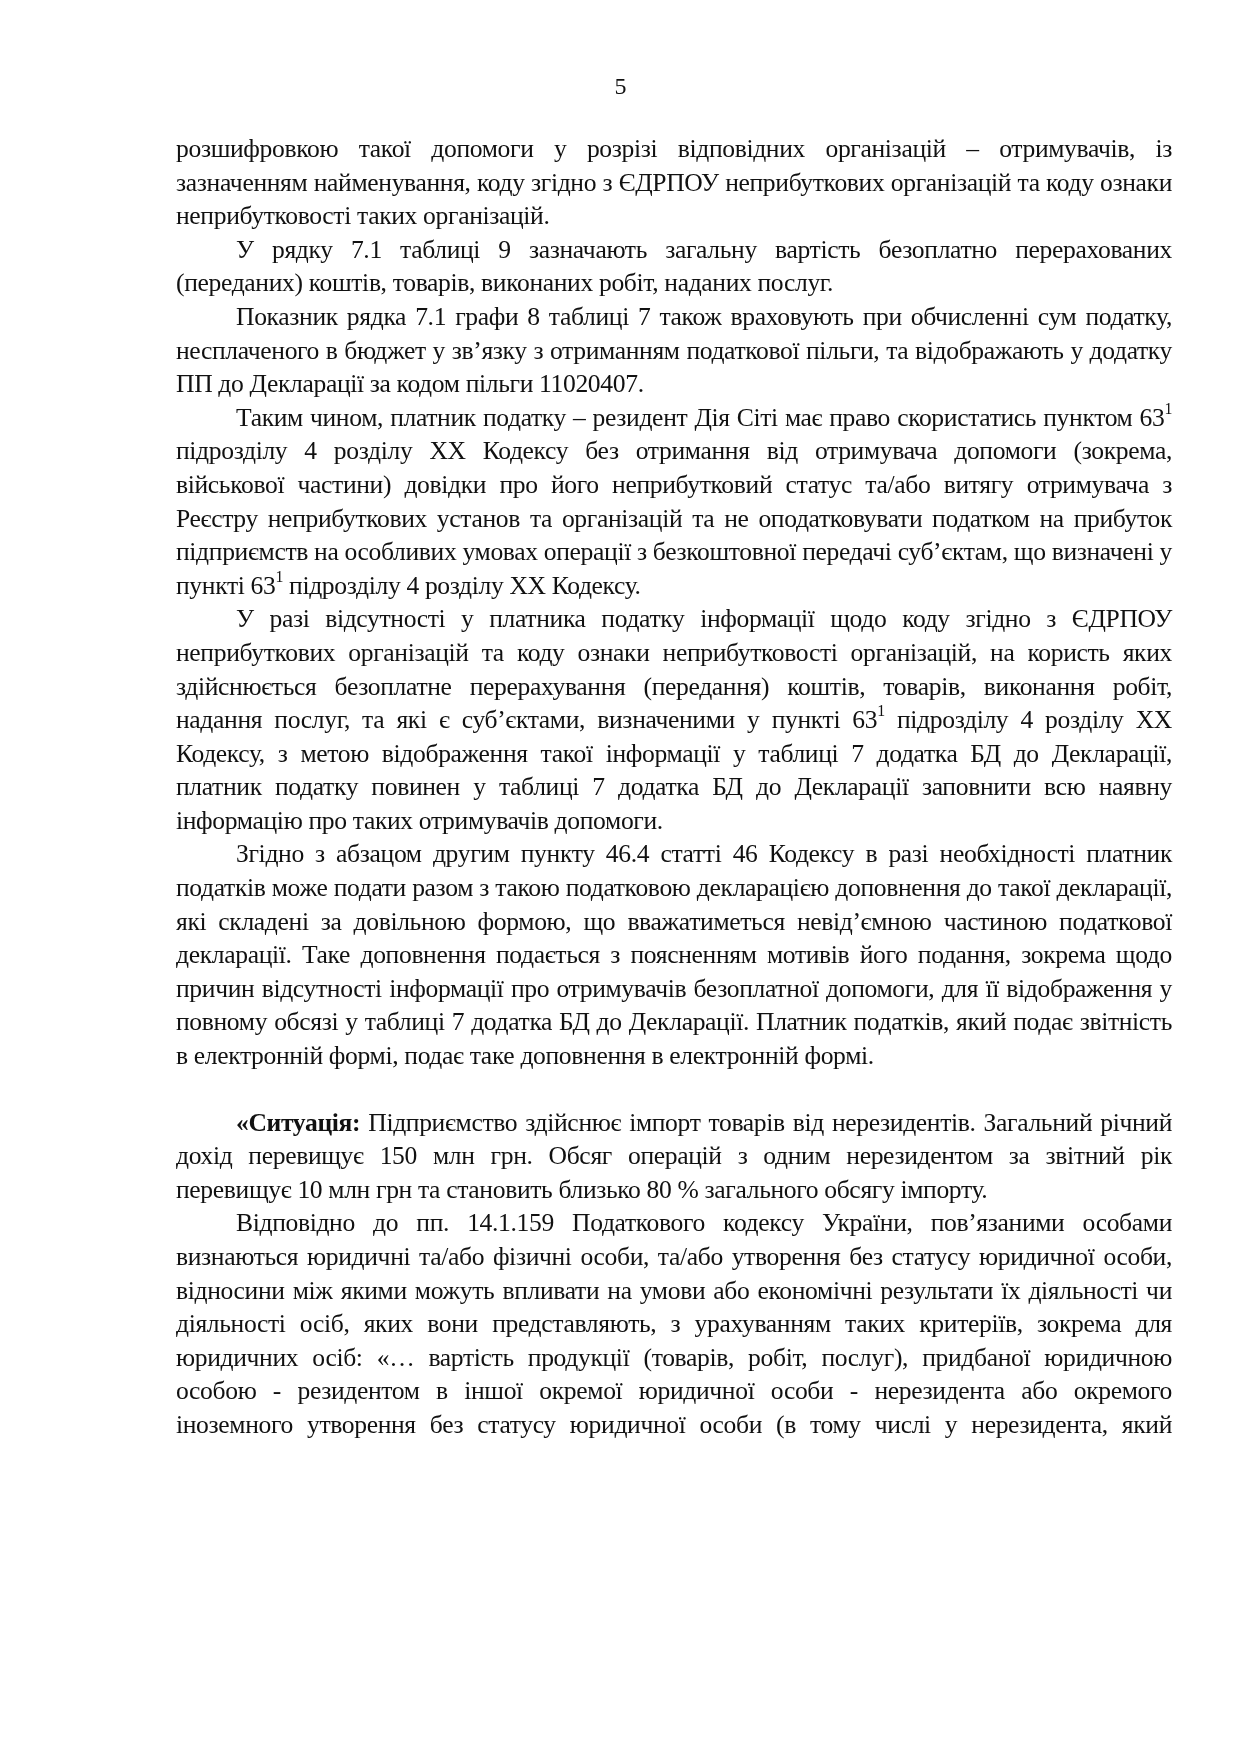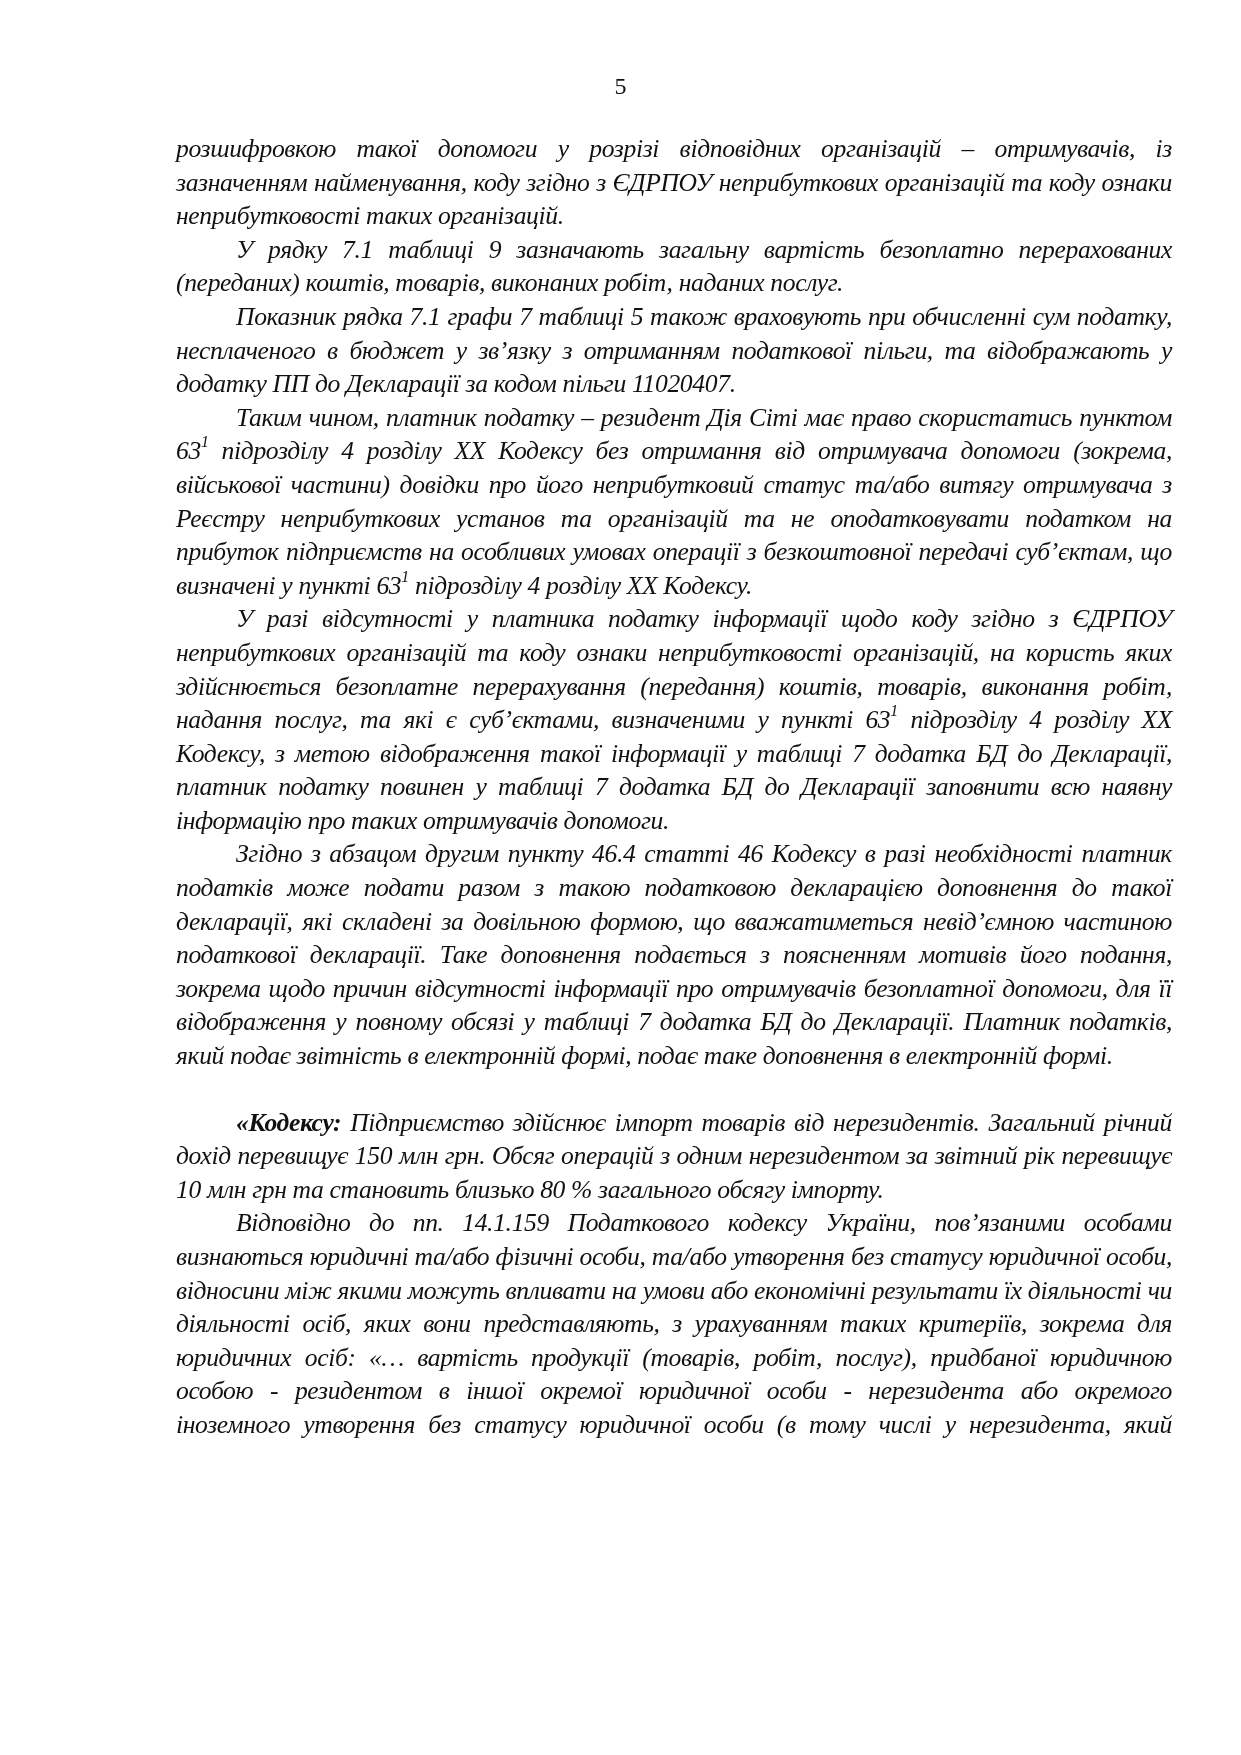--- a/index.html
+++ b/index.html
@@ -27,21 +27,20 @@
     .content {
       position: absolute;
       top: 132px;
       left: 176px;
       width: 996px;
       font-size: 25.6px;
       line-height: 33.6px;
       text-align: justify;
       letter-spacing: -0.35px;
       word-spacing: 0px;
-      font-style: italic;
     }
     .content p {
       margin: 0;
       text-indent: 60px;
     }
     .content p.no-indent {
       text-indent: 0;
     }
     .content p.gap-before {
       margin-top: 33px;
@@ -62,25 +61,25 @@
 <body>
 
 <div class="page-number">5</div>
 
 <div class="content">
 
   <p class="no-indent">розшифровкою такої допомоги у розрізі відповідних організацій – отримувачів, із зазначенням найменування, коду згідно з ЄДРПОУ неприбуткових організацій та коду ознаки неприбутковості таких організацій.</p>
 
   <p>У рядку 7.1 таблиці 9 зазначають загальну вартість безоплатно перерахованих (переданих) коштів, товарів, виконаних робіт, наданих послуг.</p>
 
-  <p>Показник рядка 7.1 графи 7 таблиці 5 також враховують при обчисленні сум податку, несплаченого в бюджет у зв’язку з отриманням податкової пільги, та відображають у додатку ПП до Декларації за кодом пільги 11020407.</p>
+  <p>Показник рядка 7.1 графи 8 таблиці 7 також враховують при обчисленні сум податку, несплаченого в бюджет у зв’язку з отриманням податкової пільги, та відображають у додатку ПП до Декларації за кодом пільги 11020407.</p>
 
   <p><span>Таким чином, платник податку – резидент Дія Сіті має право скористатись пунктом 63</span><sup>1</sup><span> підрозділу 4 розділу ХХ Кодексу без отримання від отримувача допомоги (зокрема, військової частини) довідки про його неприбутковий статус та/або витягу отримувача з Реєстру неприбуткових установ та організацій та не оподатковувати податком на прибуток підприємств на особливих умовах операції з безкоштовної передачі суб’єктам, що визначені у пункті 63</span><sup>1</sup><span> підрозділу 4 розділу ХХ Кодексу.</span></p>
 
   <p><span>У разі відсутності у платника податку інформації щодо коду згідно з ЄДРПОУ неприбуткових організацій та коду ознаки неприбутковості організацій, на користь яких здійснюється безоплатне перерахування (передання) коштів, товарів, виконання робіт, надання послуг, та які є суб’єктами, визначеними у пункті 63</span><sup>1</sup><span> підрозділу 4 розділу ХХ Кодексу, з метою відображення такої інформації у таблиці 7 додатка БД до Декларації, платник податку повинен у таблиці 7 додатка БД до Декларації заповнити всю наявну інформацію про таких отримувачів допомоги.</span></p>
 
   <p>Згідно з абзацом другим пункту 46.4 статті 46 Кодексу в разі необхідності платник податків може подати разом з такою податковою декларацією доповнення до такої декларації, які складені за довільною формою, що вважатиметься невід’ємною частиною податкової декларації. Таке доповнення подається з поясненням мотивів його подання, зокрема щодо причин відсутності інформації про отримувачів безоплатної допомоги, для її відображення у повному обсязі у таблиці 7 додатка БД до Декларації. Платник податків, який подає звітність в електронній формі, подає таке доповнення в електронній формі.</p>
 
-  <p class="gap-before"><b>«Кодексу:</b><span> Підприємство здійснює імпорт товарів від нерезидентів. Загальний річний дохід перевищує 150 млн грн. Обсяг операцій з одним нерезидентом за звітний рік перевищує 10 млн грн та становить близько 80 % загального обсягу імпорту.</span></p>
+  <p class="gap-before"><b>«Ситуація:</b><span> Підприємство здійснює імпорт товарів від нерезидентів. Загальний річний дохід перевищує 150 млн грн. Обсяг операцій з одним нерезидентом за звітний рік перевищує 10 млн грн та становить близько 80 % загального обсягу імпорту.</span></p>
 
   <p class="last-line-justify">Відповідно до пп. 14.1.159 Податкового кодексу України, пов’язаними особами визнаються юридичні та/або фізичні особи, та/або утворення без статусу юридичної особи, відносини між якими можуть впливати на умови або економічні результати їх діяльності чи діяльності осіб, яких вони представляють, з урахуванням таких критеріїв, зокрема для юридичних осіб: «… вартість продукції (товарів, робіт, послуг), придбаної юридичною особою - резидентом в іншої окремої юридичної особи - нерезидента або окремого іноземного утворення без статусу юридичної особи (в тому числі у нерезидента, який</p>
 
 </div>
 
 </body></html>

